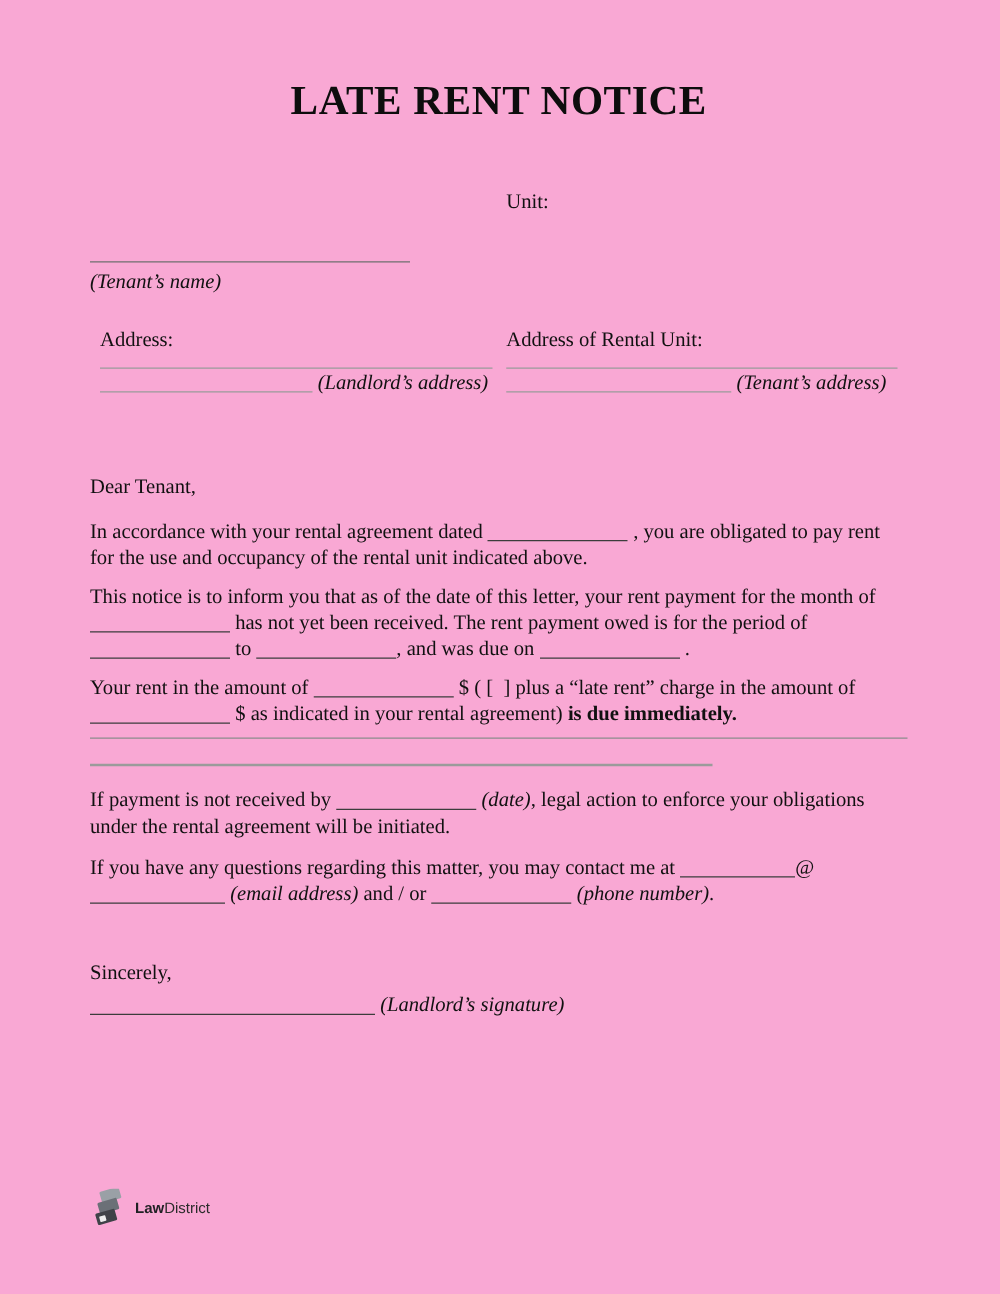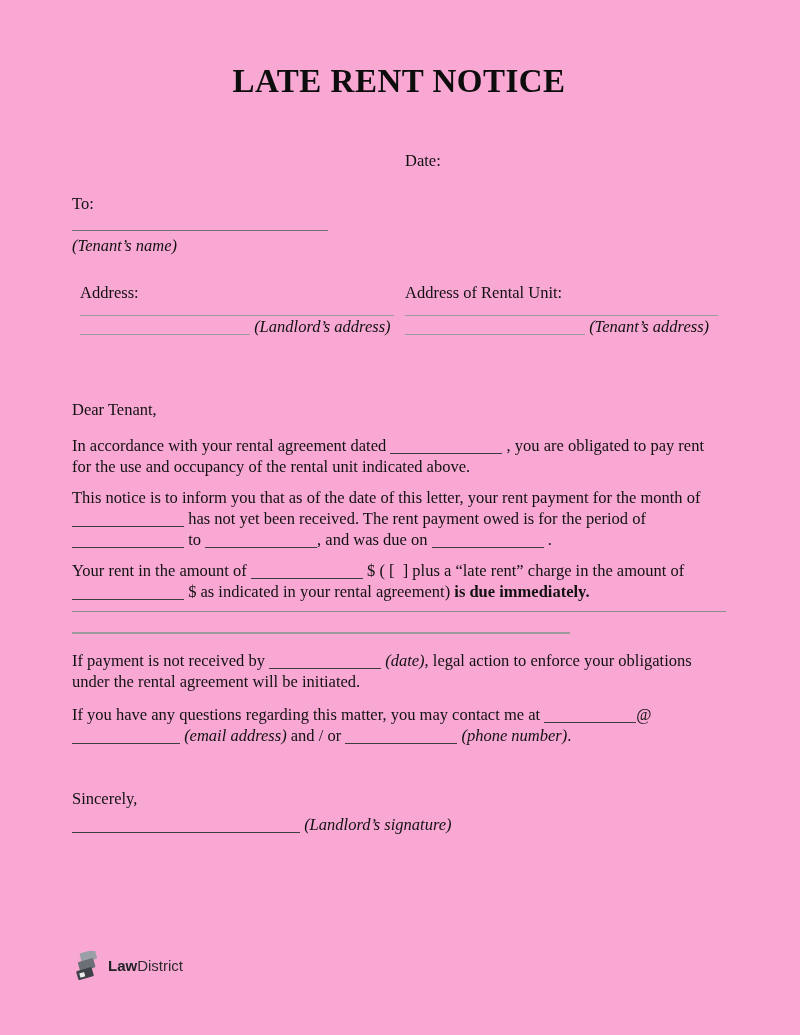--- a/index.html
+++ b/index.html
@@ -74,41 +74,40 @@
   .rule1 { margin-top:9px;  height:0; border-top:1px solid #8c8c8c; width:100%; }
   .rule2 { margin-top:20px; height:0; border-top:2px solid #9b9b9b; width:498px; }
 
   .sincerely { margin-top:42px; }
   .signature-row { margin-top:5px; }
 
   .logo {
     position:absolute; left:74px; top:951px;
     display:flex; align-items:center; gap:7px;
     font-family:"Liberation Sans", sans-serif;
-    font-size:15px; line-height:28px;
+    font-size:12px; line-height:28px;
     color:#202124;
   }
   .logo .brand-bold { font-weight:700; }
   .logo .brand-regular { font-weight:400; color:#2b2b2b; }
 </style>
 </head>
 <body>
 
 <div class="page">
   <div class="content">
 
     <h1 class="doc-title">LATE RENT NOTICE</h1>
 
     <div class="date-block">
-      <div>Date:</div>
+      <div>Unit:</div>
     </div>
 
     <div class="grid parties-grid">
       <div>
-        <div>To:</div>
         <div class="name-line"></div>
         <div class="name-hint hint">(Tenant’s name)</div>
       </div>
     </div>
 
     <div class="grid address-grid">
       <div class="col-left">
         <div class="addr-label">Address:</div>
         <div class="addr-line1"></div>
         <div class="addr-line2"><span class="blank w170"></span>

